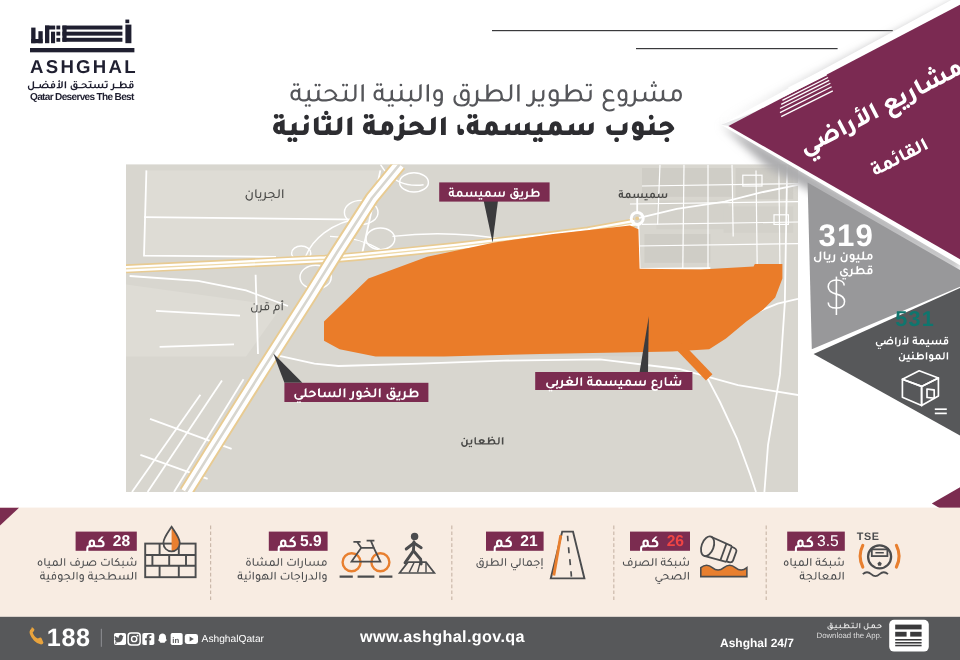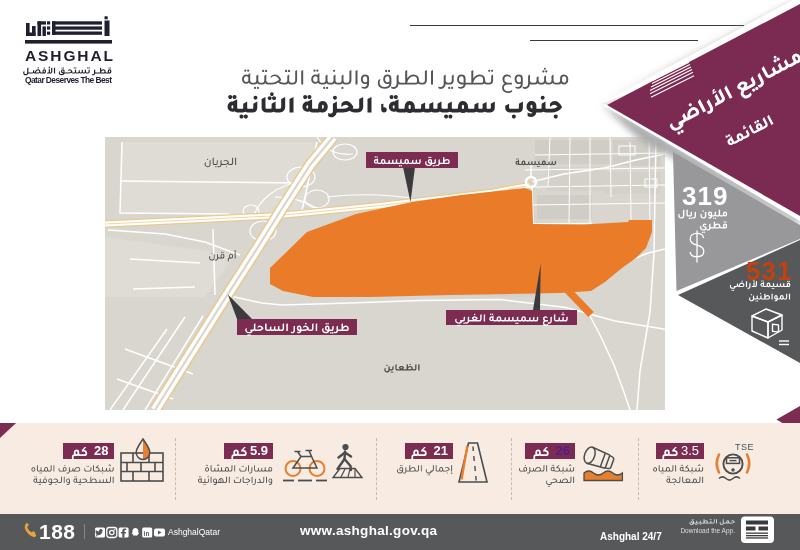--- a/index.html
+++ b/index.html
@@ -146,21 +146,21 @@
 <div class="abs" style="left:511px;top:438px;width:0;height:62px;border-left:1px dashed #CBB9AB"></div>
 <div class="abs" style="left:638px;top:438px;width:0;height:62px;border-left:1px dashed #CBB9AB"></div>
 
 <div class="abs" style="left:63px;top:443px;width:50.5px;height:16px;background:#7B2C50"></div>
 <div class="abs" style="left:83.5px;top:443.2px;width:25px;height:16px;color:#fff;font-weight:bold;font-size:13px;text-align:right;line-height:16px">28</div>
 <div class="abs" style="left:224px;top:443px;width:49px;height:16px;background:#7B2C50"></div>
 <div class="abs" style="left:243px;top:443.2px;width:25px;height:16px;color:#fff;font-weight:bold;font-size:13px;text-align:right;line-height:16px">5.9</div>
 <div class="abs" style="left:405px;top:443px;width:48px;height:16px;background:#7B2C50"></div>
 <div class="abs" style="left:423px;top:443.2px;width:25px;height:16px;color:#fff;font-weight:bold;font-size:13px;text-align:right;line-height:16px">21</div>
 <div class="abs" style="left:525px;top:443px;width:50px;height:16px;background:#7B2C50"></div>
-<div class="abs" style="left:545px;top:443.2px;width:25px;height:16px;color:#4c1d95;font-weight:bold;font-size:13px;text-align:right;line-height:16px">26</div>
+<div class="abs" style="left:545px;top:443.2px;width:25px;height:16px;color:#ef4444;font-weight:bold;font-size:13px;text-align:right;line-height:16px">26</div>
 <div class="abs" style="left:656px;top:443px;width:48px;height:16px;background:#7B2C50"></div>
 <div class="abs" style="left:674px;top:443.2px;width:25px;height:16px;color:#fff;font-weight:normal;font-size:13px;text-align:right;line-height:16px">3.5</div>
 
 <svg class="abs" style="left:0;top:423px" width="800" height="91" viewBox="0 423 800 91">
 <g stroke="#4B4C4E" stroke-width="1.6" fill="none">
 <rect x="121" y="453" width="42" height="28"></rect>
 <line x1="121" y1="462.5" x2="163" y2="462.5"></line>
       <line x1="121" y1="471.5" x2="163" y2="471.5"></line>
 <line x1="133" y1="453" x2="133" y2="462.5"></line>
       <line x1="149" y1="453" x2="149" y2="462.5"></line>
@@ -221,21 +221,21 @@
 <g stroke="#E87F2F" stroke-width="2.6" fill="none" stroke-linecap="round">
 <path d="M719,454.5 Q714.5,463.5 719,472.5"></path>
       <path d="M747,454.5 Q751.5,463.5 747,472.5"></path>
 </g>
 <circle cx="733" cy="464" r="9.6" fill="none" stroke="#4B4C4E" stroke-width="1.9"></circle>
 <rect x="726.5" y="457.8" width="13" height="5.6" fill="#F8ECE2" stroke="#4B4C4E" stroke-width="1.5"></rect>
 <line x1="729.5" y1="460.6" x2="736.5" y2="460.6" stroke="#4B4C4E" stroke-width="1.4"></line>
 <path d="M733,468 l1.8,1.3 l-0.7,2.1 l-2.2,0 l-0.7,-2.1 Z" fill="#4B4C4E"></path>
 <path d="M719,478.5 q3.5,-3.2 7,0 t7,0 t7,0" fill="none" stroke="#4B4C4E" stroke-width="1.5"></path>
 </svg>
-<div class="abs" style="left:714px;top:442px;width:40px;text-align:right;font-size:9px;font-weight:normal;color:#4B4C4E;letter-spacing:.5px">TSE</div>
+<div class="abs" style="left:714px;top:442px;width:40px;text-align:left;font-size:9px;font-weight:bold;color:#4B4C4E;letter-spacing:.5px">TSE</div>
 
 <div class="abs" style="left:0;top:514px;width:800px;height:36px;background:#57585A"></div>
 <svg class="abs" style="left:0;top:514px" width="800" height="36" viewBox="0 514 800 36">
 <g transform="translate(7.2,148.6) scale(0.72)">
       <path d="M26,521.5 Q23.4,523.5 24.6,527.5 Q25.8,531.5 29.5,535.2 Q33.2,538.8 36.8,539.4 Q39.5,539.8 40.3,537.6 L38.2,532.6 Q37.5,531 35.8,531.8 L33.8,532.7 Q31.4,531.4 29.9,529.6 Q28.4,527.7 27.8,525.6 L29.3,523.9 Q30.5,522.6 29.3,521.3 L26.9,519.3 Q26.6,520.9 26,521.5 Z" fill="#E8A33D"></path>
     </g>
 <rect x="84" y="524" width="1" height="15" fill="#85868A"></rect>
 <g>
 <rect x="95" y="527.5" width="10" height="10" rx="1.5" fill="#fff"></rect>
 <path d="M96.6,534.8 c1.6,.9 3.8,.6 5,-1.2 c.6,-.9 .9,-1.9 .8,-2.9 l.9,-1 l-1.1,.3 l-.6,-.7 c-.8,-.5 -1.9,-.3 -2.4,.6 c-.3,.5 -.4,1 -.2,1.5 c-1.3,-.1 -2.4,-.7 -3.2,-1.7 c-.5,.9 -.3,2 .5,2.7 l-.8,-.2 c0,.9 .6,1.7 1.4,2 l-.8,.1 c.3,.8 1,1.3 1.9,1.4 c-.7,.6 -1.6,.9 -2.6,.8 Z" fill="#57585A"></path>
@@ -282,21 +282,21 @@
 <rect x="47" y="21.3" width="3.2" height="3.2"></rect>
 <rect x="47" y="26.4" width="3.2" height="3.2"></rect>
 <rect x="47" y="31.6" width="3.2" height="3.2"></rect>
 <rect x="104.5" y="20.5" width="5" height="15.5"></rect>
 <rect x="104.5" y="16.3" width="3.2" height="3"></rect>
 </g>
 <text x="25" y="60.5" font-family="Liberation Sans" font-size="15.5" font-weight="bold" fill="#1F1F30" textLength="88">ASHGHAL</text>
 <text x="25" y="83" font-family="Liberation Sans" font-size="8.4" font-weight="bold" fill="#1F1F30" textLength="87">Qatar Deserves The Best</text>
 </svg>
 <div class="abs" style="left:682px;top:181px;font-size:26px;font-weight:bold;color:#fff;letter-spacing:1px">319</div>
-<div class="abs" style="left:746px;top:256px;font-size:26px;font-weight:bold;color:#c2410c;letter-spacing:1px">531</div>
+<div class="abs" style="left:746px;top:256px;font-size:18px;font-weight:bold;color:#0f766e;letter-spacing:1px">531</div>
 
 <svg class="abs" style="left:0;top:0;pointer-events:none" width="800" height="550" viewBox="0 0 800 550">
     <g>
 <path d="M683.2 123Q683.9 124.9 682.6 126.8Q681.5 128.4 679.2 129.6Q676 131.3 673.4 130.3Q671.6 129.6 670.5 127.6Q669.8 126.2 669.9 124.8L672.2 122.9Q672.1 124.5 672.8 125.8Q674.4 128.9 677.9 127.2Q680.3 125.9 680.4 124.5L678.6 125.4L678.6 122.1L681.9 120.4L683.3 123ZM679.7 134.4Q679.1 134.7 678.5 134.5Q677.9 134.3 677.6 133.7Q677.3 133.1 677.4 132.5Q677.6 131.9 678.2 131.6Q678.9 131.3 679.4 131.5Q680 131.6 680.3 132.3Q680.7 132.9 680.5 133.5Q680.3 134 679.7 134.4ZM682.8 132.8Q682.2 133.1 681.6 132.9Q681 132.7 680.7 132.1Q680.4 131.5 680.6 130.9Q680.7 130.3 681.4 130Q682 129.7 682.6 129.8Q683.1 130 683.5 130.6Q683.8 131.3 683.6 131.9Q683.4 132.4 682.8 132.8Z M690.9 106.2Q690.3 106.5 689.7 106.3Q689.1 106.2 688.8 105.5Q688.5 104.9 688.7 104.3Q688.9 103.7 689.5 103.4Q690.1 103.1 690.7 103.3Q691.2 103.5 691.6 104.1Q691.9 104.7 691.7 105.3Q691.6 105.9 690.9 106.2ZM687.5 117.5Q687 114.4 687.8 111.8Q688.8 109 691.2 107.7Q693.5 106.6 695.6 107.4Q697.5 108.2 698.5 110.1L698.6 110.4Q699.5 112.2 699 113.7Q698.5 115.1 697 115.8L688.8 120.1Q687.5 120.8 686.3 120.6Q685.7 121.7 684.5 122.3L682.4 123.4L681 120.8L682.8 119.9Q683.4 119.6 683.6 119.2Q683.7 118.8 683.4 118.2L682.1 115.9L684.1 113L686.1 116.8Q686.6 117.8 687.5 117.5ZM695.9 111.7 695.8 111.5Q695.2 110.5 694.3 110.1Q693.5 109.8 692.6 110.3Q691.3 110.9 690.6 112.5Q690 114.1 690.2 116.1L695.5 113.3Q696.1 113 696.2 112.7Q696.2 112.4 695.9 111.7Z M703.3 112.5 697.8 101.9 699.8 99.1 706.1 111.1Z M712.4 106.2Q713.3 107.8 713.2 109.3Q713.2 110.9 712.3 112Q711.7 112.8 710.8 113.3Q709.5 113.9 708 113.9L706.8 111.5Q708.1 111.6 709 111.1Q709.4 110.8 709.8 110.5Q710.7 109.5 709.8 107.8L706.7 101.9L708.7 99.1Z M716.3 90.7 716.2 92.3 712.6 94.2 712.6 92.6 713.2 92.3Q712.8 92 712.6 91.6Q712.3 91 712.5 90.3Q712.7 89.6 713.3 89.3Q714 89 714.7 89.2L715.3 90.4Q714.6 90.2 714.2 90.4Q713.6 90.7 713.8 91.2Q714 91.5 714.4 91.7ZM718.2 91.3 720.2 88.5 724.3 96.4Q725.3 98.3 724.7 100.1Q724.2 101.7 722.5 102.6L715.1 106.4L715.1 103.1L717.5 101.9L714.6 96.3L716.5 93.5L720.2 100.4L721 100Q721.7 99.6 721.9 99.1Q722 98.7 721.6 97.8Z M729.8 98.8 724.3 88.2 726.2 85.3 732.5 97.4Z M744.5 90.6Q743.8 92 743.6 92.8Q743.5 93.5 743.9 94.2Q744.4 95.2 745.4 95.5Q746.3 95.7 747.5 95.1L747.6 95Q749.3 94.1 750.5 92.2L751.8 94.8Q750.7 96.7 748.8 97.8Q746.5 98.9 744.4 98.3Q742.3 97.7 741.2 95.6Q740 93.2 741.5 90.3Q739.7 89.8 737.7 88.6L737.2 87.6Q737.3 85.8 738.2 84.3Q739.2 82.8 740.5 82.1Q741.8 81.4 743.5 81.6Q745.3 81.7 746.9 82.6L747.4 83.5Q747.3 84.8 746.5 86.8L750.8 84.5L752.2 87.1L746.8 89.9Q745.8 90.4 744.5 90.6ZM744.4 84.5Q742.8 84.1 741.8 84.6Q740.6 85.2 740.2 86.7Q742 87.6 743.2 87.7Q744.1 86.1 744.4 84.5Z M751.2 87.6 749.8 85 751.6 84.1Q752.2 83.8 752.3 83.4Q752.5 83 752.2 82.4L750.5 79.2L752.4 76.3L754.9 81.1Q755.8 82.9 755.2 84.4Q754.8 85.8 753.3 86.5ZM754.4 91.5Q753.8 91.8 753.2 91.6Q752.6 91.4 752.3 90.8Q752 90.2 752.1 89.6Q752.3 89.1 753 88.7Q753.6 88.4 754.1 88.6Q754.7 88.8 755 89.4Q755.4 90 755.2 90.6Q755 91.2 754.4 91.5ZM757.5 89.9Q756.9 90.2 756.3 90Q755.7 89.8 755.4 89.2Q755.1 88.6 755.3 88Q755.4 87.4 756.1 87.1Q756.7 86.8 757.3 87Q757.8 87.1 758.1 87.8Q758.5 88.4 758.3 89Q758.1 89.6 757.5 89.9Z M763.1 79.8Q764 81.4 763.9 82.9Q763.9 84.4 763 85.6Q762.4 86.4 761.5 86.9Q760.3 87.5 758.8 87.5L757.5 85.1Q758.8 85.2 759.7 84.7Q760.2 84.4 760.5 84.1Q761.4 83.1 760.5 81.4L757.5 75.5L759.4 72.7Z M770.7 77.5Q769 78.4 767.4 77.8Q766.1 77.2 765.3 75.7L761.6 68.7L763.6 65.9L767.9 74.2Q768.2 74.8 768.6 74.9Q769 75 769.6 74.7L771.4 73.8L772.8 76.4Z M775.7 58.4Q775.2 58.7 774.6 58.5Q774.1 58.3 773.8 57.8Q773.2 56.5 774.4 55.9Q775.7 55.2 776.3 56.5Q776.6 57 776.5 57.6Q776.3 58.1 775.7 58.4ZM775.8 62.2Q775.1 62.5 774.6 62.3Q774 62.1 773.6 61.5Q773.3 60.9 773.5 60.3Q773.7 59.7 774.3 59.4Q774.9 59.1 775.5 59.3Q776.1 59.5 776.4 60.1Q776.7 60.7 776.6 61.3Q776.4 61.9 775.8 62.2ZM778.9 60.6Q778.3 60.9 777.7 60.7Q777.1 60.5 776.8 59.9Q776.4 59.3 776.6 58.7Q776.8 58.1 777.4 57.8Q778 57.5 778.6 57.7Q779.2 57.8 779.5 58.4Q779.9 59.1 779.7 59.7Q779.5 60.3 778.9 60.6ZM771.7 76.9 770.4 74.3 772.5 73.2Q773.1 72.9 773.2 72.6Q773.3 72.2 773 71.6L771.7 69.2L773.7 66.4L775.7 70.2Q776 70.8 776.3 70.9Q776.7 71 777.3 70.7L778.8 69.9Q779.4 69.6 779.5 69.3Q779.6 68.9 779.3 68.3L777.8 65.5L779.8 62.7L782 66.9Q782.3 67.5 782.6 67.6Q783 67.7 783.6 67.4L785.1 66.7Q785.7 66.4 785.8 66Q785.9 65.6 785.6 65L783.9 61.8L785.8 58.9L788.1 63.2Q788.5 64 789 64.2Q789.4 64.4 790.2 64L792 63.1L793.3 65.7L791.5 66.7Q790 67.4 788.6 67.1Q788.1 68.3 786.8 69.1L784.7 70.2Q783.4 70.8 782.2 70.6Q781.7 71.7 780.5 72.3L778.4 73.4Q777.1 74.1 775.9 73.9Q775.4 75 774.1 75.7Z M792.6 59.5Q791.7 57.8 792.2 56.2Q792.7 54.9 794.2 54.1Q796.1 53.2 797.8 54Q799.3 54.7 800.3 56.5Q801.4 58.6 800.9 60.4Q800.4 62 798.9 62.8Q797.4 63.6 796.2 63.5Q795.6 64.5 794.4 65.1L792.4 66.2L791 63.6L792.8 62.6Q793.4 62.3 793.5 61.9Q793.6 61.6 793.3 61ZM796.2 59.9Q796.6 60.7 797.4 60.3Q798.5 59.7 797.6 57.8Q796.7 56.1 795.5 56.7Q794.7 57.1 795.2 58Z" fill="#FFFFFF"></path>
 <path d="M727.2 137.7Q726.8 137.9 726.3 137.8Q725.9 137.7 725.6 137.2Q725.4 136.7 725.5 136.3Q725.7 135.8 726.1 135.6Q726.6 135.3 727 135.5Q727.5 135.6 727.7 136.1Q728 136.6 727.8 137Q727.7 137.5 727.2 137.7ZM729.6 136.5Q729.1 136.7 728.7 136.6Q728.2 136.4 728 135.9Q727.7 135.5 727.9 135Q728 134.6 728.5 134.4Q729 134.1 729.4 134.2Q729.8 134.4 730.1 134.8Q730.4 135.3 730.2 135.8Q730.1 136.2 729.6 136.5ZM735 141.3 736.4 140.6 737.5 142.6 735.9 143.4Q734.6 144.1 733.5 143.7Q733.1 144.3 732.3 144.7Q730.9 145.4 729.6 144.9Q728.5 144.4 727.9 143.3Q727.2 141.8 727.7 140.5Q728.1 139.3 729.1 138.8Q729.5 138.6 729.9 138.5L729.8 138.2L731.3 136.1L733.8 140.9Q734 141.4 734.3 141.5Q734.6 141.5 735 141.3ZM731 140.5Q730.6 140.5 730.3 140.7Q729.9 140.9 729.8 141.3Q729.7 141.7 730 142.3Q730.6 143.4 731.5 142.9Q731.9 142.7 732 142.4Q731.9 142.3 731.8 142.1Z M744.6 136.3 746 135.6 747 137.6 745.4 138.4Q744.5 138.9 743.6 138.8Q743.2 139.9 742 140.6Q740.8 141.2 739.7 140.9Q739.2 141.6 738.3 142.1L736.7 143L735.7 141L737.1 140.3Q737.5 140 737.6 139.7Q737.7 139.5 737.5 139L737.2 138.6Q736.4 136.9 736.8 135.5Q737.1 134.3 738.4 133.6Q739.9 132.9 741.2 133.5Q742.4 134.1 743.1 135.5L743.3 135.9Q743.6 136.4 743.9 136.5Q744.1 136.6 744.6 136.3ZM741 138.6Q741.9 138.1 741.1 136.6Q740.3 135.1 739.4 135.6Q738.5 136 739.3 137.5Q740.1 139 741 138.6Z M743.3 129.4 743.3 128.2 743.7 127.9Q743.4 127.7 743.3 127.4Q743 126.9 743.2 126.4Q743.4 125.9 743.8 125.6Q744.3 125.4 744.9 125.5L745.4 126.4Q744.8 126.3 744.5 126.5Q744.2 126.6 744.2 126.8Q744.1 127 744.2 127.1Q744.3 127.3 744.6 127.5L746.1 126.7L746.1 127.9ZM746.3 138 745.2 136 746.6 135.3Q747.1 135 747.2 134.8Q747.2 134.5 747 134L745.7 131.5L747.2 129.4L749.1 133Q749.8 134.4 749.4 135.5Q749 136.6 747.8 137.2Z M755.7 133.1Q754.4 133.7 753.2 133.3Q752.2 132.9 751.6 131.7L748.8 126.4L750.3 124.2L753.6 130.6Q753.9 131 754.1 131.1Q754.4 131.2 754.9 131L756.3 130.2L757.3 132.2Z M756 123.5Q755.5 123.7 755.1 123.6Q754.6 123.4 754.4 123Q754.1 122.5 754.3 122Q754.4 121.6 754.9 121.4Q755.4 121.1 755.8 121.3Q756.2 121.4 756.5 121.9Q756.7 122.4 756.6 122.8Q756.5 123.2 756 123.5ZM758.4 122.3Q757.9 122.5 757.4 122.4Q757 122.2 756.8 121.7Q756.5 121.3 756.6 120.8Q756.8 120.4 757.3 120.1Q757.7 119.9 758.2 120Q758.6 120.2 758.9 120.6Q759.1 121.1 759 121.6Q758.8 122 758.4 122.3ZM762.5 127 764.5 126 765.6 127.9 762.3 129.7Q761.6 130 761 130.2Q760.5 130.6 759.8 130.9L756.5 132.6L755.5 130.6L757.6 129.6Q756.7 129 756.3 128.2Q755.6 126.8 756 125.5Q756.3 124.3 757.6 123.6Q759 122.9 760.4 123.5Q761.4 124 762.1 125.3Q762.5 126 762.5 127ZM759.9 128.1Q760.2 127.7 760.2 127.2Q760.2 126.6 760 126.2Q759.5 125.1 758.6 125.6Q757.7 126 758.3 127.1Q758.5 127.5 759 127.8Q759.4 128.1 759.9 128.1Z M764.8 128.3 763.8 126.3 764.7 125.9Q765.3 125.6 765.4 125.2Q765.5 124.8 765.2 124.2L762.6 119.2L764.1 117.1L767.2 123.1Q768 124.6 767.6 125.9Q767.2 127.1 765.8 127.8Z M771.4 124.9 767.2 116.8 768.7 114.7 773.5 123.8Z" fill="#FFFFFF"></path>
 <path d="M29 72.4H30V73.5H28.9Q28.6 73.5 28.3 73.4Q28.1 74.3 27.3 74.8Q26.7 75.3 25.7 75.3Q24.4 75.3 23.7 74.4Q23.2 73.7 23.2 72.8Q23.2 72.1 23.5 71.5L24.6 71.3Q24.3 71.9 24.3 72.7Q24.3 73.3 24.7 73.7Q25.1 74.1 25.7 74.1Q26.4 74.1 26.8 73.8Q27.2 73.4 27.2 72.7V68.2L28.4 67.6V71.7Q28.4 72.1 28.5 72.2Q28.6 72.4 29 72.4Z M29.4 73.5V72.4H31V73.5Z M30.5 73.5V72.4H32.1V73.5Z M38.3 68.5Q38 68.5 37.8 68.3Q37.6 68.2 37.6 67.9Q37.6 67.6 37.8 67.4Q38 67.3 38.3 67.3Q38.5 67.3 38.7 67.4Q38.9 67.6 38.9 67.9Q38.9 68.5 38.3 68.5ZM41 72.4H41.8V73.5H40.9Q40.2 73.5 39.8 73.1Q39.3 73.5 38.7 73.5H34.7Q34 73.5 33.6 73.1Q33.1 73.5 32.5 73.5H31.5V72.4H32.4Q32.7 72.4 32.9 72.2Q33 72.1 33 71.7V70.5L34.2 69.9V71.7Q34.2 72.3 34.6 72.4Q35.1 71 35.9 70.2Q36.9 69.3 38.1 69.3Q39.2 69.3 39.8 70Q40.4 70.6 40.4 71.6V71.8Q40.4 72.4 41 72.4ZM38.6 72.4Q39 72.4 39.1 72.2Q39.2 72.1 39.2 71.7V71.6Q39.2 71 38.9 70.7Q38.6 70.3 38.1 70.3Q37.4 70.3 36.7 70.9Q36.1 71.4 35.8 72.4Z M44.3 68.6Q44 68.6 43.9 68.4Q43.7 68.3 43.7 68Q43.7 67.7 43.9 67.5Q44 67.4 44.3 67.4Q44.6 67.4 44.8 67.5Q44.9 67.7 44.9 68Q44.9 68.6 44.3 68.6ZM41.3 73.5V72.4H42.8Q42.5 72 42.5 71.4Q42.5 70.4 43 69.8Q43.5 69.3 44.3 69.3Q45.2 69.3 45.6 69.8Q46 70.2 46 71V71.8Q46 72.6 45.5 73Q45.1 73.5 44.3 73.5ZM44.8 70.9Q44.8 70.3 44.3 70.3Q43.6 70.3 43.6 71.3Q43.6 72.4 44.3 72.4Q44.8 72.4 44.8 71.8Z M50.3 67.6 50 68.2H48.3L48.6 67.6H48.9Q48.8 67.5 48.8 67.3Q48.8 67 49 66.8Q49.2 66.6 49.5 66.6Q49.8 66.6 50 66.7V67.3Q49.8 67.1 49.6 67.1Q49.3 67.1 49.3 67.4Q49.3 67.5 49.4 67.6ZM51.1 68.2 52.3 67.6V71.6Q52.3 72.5 51.7 73Q51.2 73.5 50.4 73.5H46.9L47.5 72.4H48.7V69.4L49.9 68.8V72.4H50.3Q50.8 72.4 50.9 72.2Q51.1 72 51.1 71.6Z M53.9 73.5V68.2L55.1 67.6V73.5Z M62 68.6Q61.8 68.6 61.6 68.4Q61.4 68.3 61.4 68Q61.4 67.4 62 67.4Q62.3 67.4 62.5 67.6Q62.6 67.7 62.6 68Q62.6 68.6 62 68.6ZM63.5 68.6Q63.2 68.6 63 68.4Q62.9 68.3 62.9 68Q62.9 67.4 63.5 67.4Q63.7 67.4 63.9 67.6Q64.1 67.7 64.1 68Q64.1 68.6 63.5 68.6ZM64.5 73.5Q64.3 74.4 63.5 74.8Q62.8 75.2 61.6 75.2Q60.1 75.2 59.3 74.4Q58.8 73.7 58.8 72.8Q58.8 72 59.1 71.5L60.2 71.3Q59.8 71.9 59.8 72.6Q59.8 73.3 60.3 73.7Q60.8 74.1 61.6 74.1Q63 74.1 63.2 73.5L63.1 73.4Q62 73.3 61.5 72.7Q61 72.2 61 71.4Q61 70.4 61.6 69.8Q62.1 69.3 62.9 69.3Q63.7 69.3 64.2 69.8Q64.5 70.2 64.5 71V72.4H65.7V73.5ZM63.4 72.4V70.9Q63.4 70.3 62.9 70.3Q62.5 70.3 62.4 70.6Q62.2 70.9 62.2 71.3Q62.2 72.2 63.1 72.3Z M65.1 73.5V72.4H66.7V73.5Z M66.2 73.5V72.4H67.8V73.5Z M73.2 72.4H74V73.5H73.2Q72.5 73.5 72.1 73.3Q71.6 73.2 71.3 72.8Q70.1 73.5 68.6 73.5H67.3V72.4H68.6Q70.2 72.4 71.2 71.4Q70.6 70.3 69.7 70.3Q68.9 70.3 68.1 71.1V70.1Q68.8 69.3 69.8 69.3Q70.5 69.3 71.2 69.8Q71.9 70.3 72.4 71.3V71.7Q72.3 71.9 72 72.2Q72.4 72.4 73.2 72.4Z M74.3 68.6Q74.1 68.6 73.9 68.4Q73.7 68.3 73.7 68Q73.7 67.7 73.9 67.6Q74.1 67.4 74.3 67.4Q74.6 67.4 74.8 67.6Q74.9 67.7 74.9 68Q74.9 68.6 74.3 68.6ZM75.8 68.6Q75.5 68.6 75.3 68.4Q75.1 68.3 75.1 68Q75.1 67.7 75.3 67.6Q75.5 67.4 75.8 67.4Q76 67.4 76.2 67.6Q76.4 67.7 76.4 68Q76.4 68.6 75.8 68.6ZM76.7 72.4H77.6V73.5H76.6Q76 73.5 75.5 73.1Q75.1 73.5 74.4 73.5H73.5V72.4H74.3Q74.6 72.4 74.8 72.2Q74.9 72.1 74.9 71.7V70L76.1 69.4V71.7Q76.1 72.1 76.2 72.2Q76.4 72.4 76.7 72.4Z M77 73.5V72.4H78Q78.3 72.4 78.5 72.2Q78.7 72.1 78.7 71.7V70.5L79.8 69.9V71.7Q79.8 72.1 80 72.2Q80.1 72.4 80.5 72.4H81.1Q81.4 72.4 81.6 72.2Q81.7 72.1 81.7 71.7V70.3L82.9 69.7V71.7Q82.9 72.1 83 72.2Q83.2 72.4 83.5 72.4H84.2Q84.5 72.4 84.7 72.2Q84.8 72.1 84.8 71.7V70L86 69.4V71.6Q86 72 86.1 72.2Q86.3 72.4 86.7 72.4H87.6V73.5H86.7Q85.9 73.5 85.4 73.1Q85 73.5 84.3 73.5H83.4Q82.7 73.5 82.3 73.1Q81.9 73.5 81.3 73.5H80.3Q79.7 73.5 79.2 73.1Q78.8 73.5 78.1 73.5Z M87.7 68.5Q87.4 68.5 87.3 68.3Q87.1 68.2 87.1 67.9Q87.1 67.3 87.7 67.3Q88 67.3 88.1 67.4Q88.3 67.6 88.3 67.9Q88.3 68.5 87.7 68.5ZM89.1 68.5Q88.8 68.5 88.7 68.3Q88.5 68.2 88.5 67.9Q88.5 67.3 89.1 67.3Q89.4 67.3 89.6 67.4Q89.7 67.6 89.7 67.9Q89.7 68.5 89.1 68.5ZM87 73.5V72.4H87.9Q88.2 72.4 88.4 72.2Q88.5 72.1 88.5 71.7V70L89.7 69.4V71.8Q89.7 72.6 89.2 73.1Q88.7 73.5 88 73.5Z M95.8 72.4H96.7V73.5H95.7Q95.4 73.5 95.2 73.4Q95 74.3 94.4 74.8Q93.9 75.3 93.2 75.3Q92.6 75.3 92 75V74Q92.5 74.2 93 74.2Q93.5 74.2 93.8 73.9Q94 73.6 94 73V70L94.8 69.6L95.2 69.4V69.4L95.2 69.4V71.7Q95.2 72.1 95.3 72.2Q95.5 72.4 95.8 72.4Z M96.1 73.5V72.4H97.7V73.5Z M97.2 73.5V72.4H98.8V73.5Z M106.3 72.4H107.1V73.5H106.2Q105.5 73.5 105.1 73.2Q104.6 73.5 104 73.5H98.3V72.4H99.9L100 72.1V68.2L101.2 67.6V70.2Q102.1 69.3 103.3 69.3Q104.4 69.3 105.1 70Q105.6 70.6 105.6 71.6V71.8Q105.6 72.4 106.3 72.4ZM104 72.4Q104.3 72.4 104.4 72.3Q104.5 72.1 104.5 71.8V71.6Q104.5 71 104.1 70.7Q103.8 70.3 103.3 70.3Q102.7 70.3 102.1 70.8Q101.5 71.3 101.2 72.1V72.4Z M108.9 68.6Q108.6 68.6 108.4 68.4Q108.3 68.3 108.3 68Q108.3 67.4 108.9 67.4Q109.2 67.4 109.3 67.6Q109.5 67.7 109.5 68Q109.5 68.6 108.9 68.6ZM110.3 68.6Q110 68.6 109.9 68.4Q109.7 68.3 109.7 68Q109.7 67.4 110.3 67.4Q110.6 67.4 110.7 67.6Q110.9 67.7 110.9 68Q110.9 68.6 110.3 68.6ZM106.5 73.5V72.4H108Q107.7 72 107.7 71.4Q107.7 70.4 108.3 69.8Q108.8 69.3 109.6 69.3Q110.4 69.3 110.9 69.8Q111.3 70.2 111.3 71V71.8Q111.3 72.6 110.8 73Q110.3 73.5 109.6 73.5ZM110.1 70.9Q110.1 70.3 109.6 70.3Q108.9 70.3 108.9 71.3Q108.9 72.4 109.6 72.4Q110.1 72.4 110.1 71.8Z" fill="#1F1F30"></path>
 <path d="M684.4 215.6Q684.4 217 683.4 217.9Q682.6 218.6 681.3 218.6Q679.7 218.6 678.9 217.6Q678.2 216.8 678.2 215.7Q678.2 214.8 678.6 214.2L680 213.9Q679.5 214.6 679.5 215.5Q679.5 216.3 680 216.8Q680.5 217.3 681.3 217.3Q682.1 217.3 682.5 216.8Q683 216.4 683 215.6V210.1L684.4 209.4Z M688.4 216.5Q687.4 216.5 686.8 215.9Q686.4 215.3 686.4 214.4V210.1L687.8 209.4V214.4Q687.8 214.8 687.9 215Q688.1 215.2 688.5 215.2H689.5V216.5Z M688.9 216.5V215.2H689.9Q690.3 215.2 690.4 215Q690.6 214.8 690.6 214.4V212.3L692 211.6V214.4Q692 215.4 691.4 216Q690.9 216.5 690 216.5ZM689.5 219Q689.1 219 688.9 218.8Q688.7 218.6 688.7 218.2Q688.7 217.5 689.5 217.5Q689.8 217.5 690 217.7Q690.2 217.9 690.2 218.2Q690.2 219 689.5 219ZM691.1 219Q690.8 219 690.6 218.8Q690.4 218.6 690.4 218.2Q690.4 217.5 691.1 217.5Q691.5 217.5 691.7 217.7Q691.9 217.9 691.9 218.2Q691.9 219 691.1 219Z M696 215.8Q696 217.1 695.3 217.9Q694.6 218.6 693.5 218.6Q692.9 218.6 692.2 218.3V217.1Q692.8 217.4 693.3 217.4Q693.9 217.4 694.3 217Q694.6 216.6 694.6 215.9V212.4L696 211.6Z M703.3 211.7Q702.9 211.7 702.7 211.5Q702.5 211.3 702.5 211Q702.5 210.7 702.7 210.5Q702.9 210.3 703.3 210.3Q703.6 210.3 703.8 210.5Q704 210.7 704 211Q704 211.7 703.3 211.7ZM706.3 215.8Q706.3 217.1 705.4 217.9Q704.6 218.6 703.3 218.6Q701.8 218.6 701 217.5Q700.4 216.7 700.4 215.6Q700.4 214.8 700.8 214.1L702.1 213.8Q701.7 214.6 701.7 215.4Q701.7 216.2 702.1 216.8Q702.6 217.3 703.3 217.3Q704.1 217.3 704.5 216.9Q704.9 216.5 704.9 215.8V212.3L706.3 211.6Z M713.5 215.2V216.5H712.1Q712.1 217.5 711.3 218.1Q710.6 218.6 709.7 218.6Q709 218.6 708.4 218.2V217Q709 217.3 709.6 217.3Q710 217.3 710.4 217.1Q710.7 216.8 710.8 216.5Q710.7 216.5 710.5 216.5Q710.3 216.4 710.2 216.4Q709.1 216.3 708.5 215.5Q707.9 214.9 707.9 214Q707.9 212.7 708.6 212Q709.2 211.4 710.1 211.4Q711.1 211.4 711.7 212.1Q712.1 212.6 712.1 213.5V215.2ZM710.8 213.4Q710.8 212.7 710.1 212.7Q709.3 212.7 709.3 213.9Q709.3 215 710.3 215.1Q710.4 215.1 710.8 215.2Z M716.8 215.2H717.7V216.5H716.6Q715.8 216.5 715.3 216.1Q714.8 216.5 714 216.5H712.8V215.2H713.8Q714.2 215.2 714.4 215Q714.6 214.8 714.6 214.4V212.3L716 211.6V214.4Q716 214.8 716.2 215Q716.3 215.2 716.8 215.2ZM713.9 217.5Q714.2 217.5 714.4 217.7Q714.6 217.9 714.6 218.2Q714.6 219 713.9 219Q713.6 219 713.4 218.8Q713.2 218.6 713.2 218.2Q713.2 217.5 713.9 217.5ZM715.6 217.5Q715.9 217.5 716.1 217.7Q716.3 217.9 716.3 218.2Q716.3 219 715.6 219Q715.3 219 715.1 218.8Q714.9 218.6 714.9 218.2Q714.9 217.5 715.6 217.5Z M720.9 215.2H721.9V216.5H720.7Q719.9 216.5 719.3 216Q718.7 216.5 717.9 216.5H717.1V215.2H717.8Q718.3 215.2 718.5 214.9Q718.7 214.7 718.7 214.2V210.1L720.1 209.4V211.6L720.1 211.6V214.4Q720.1 214.8 720.3 215Q720.5 215.2 720.9 215.2Z M723 213.5Q723 212.5 723.6 211.9Q724.1 211.4 725 211.4Q726.1 211.4 726.7 212.2Q727.2 212.9 727.2 214Q727.2 215.2 726.5 215.9Q725.9 216.5 725 216.5Q724.2 216.5 723.6 216.1Q723.1 216.5 722.3 216.5H721.2V215.2H722.2Q722.6 215.2 722.8 215Q723 214.8 723 214.4ZM724.3 214.6Q724.3 215.2 725 215.2Q725.8 215.2 725.8 213.9Q725.8 212.7 725 212.7Q724.3 212.7 724.3 213.4Z" fill="#FFFFFF"></path>
 <path d="M706.3 225.5Q705.5 224.8 704.7 224.8Q704.4 224.8 704.2 225Q704 225.1 704 225.5Q704 225.9 704.2 226.1Q704.5 226.3 705.3 226.6Q706 226.8 706.3 227.1Q706.8 227.5 706.8 228.2Q706.8 229.3 705.8 230Q704.8 230.6 703.4 230.6Q701.6 230.6 700.6 229.5Q699.9 228.8 699.9 227.6Q699.9 226.8 700.4 226.1L701.7 225.8Q701.2 226.6 701.2 227.4Q701.2 228.3 701.8 228.8Q702.3 229.3 703.4 229.3Q704.4 229.3 705 228.9Q705.4 228.6 705.4 228.2Q705.4 228 705.3 227.8Q705.1 227.7 704.5 227.5Q703.5 227.1 703.2 226.8Q702.7 226.3 702.7 225.5Q702.7 224.5 703.3 223.9Q703.8 223.5 704.5 223.5Q705.6 223.5 706.3 224.3ZM702.6 233Q702.3 233 702.1 232.8Q701.9 232.6 701.9 232.3Q701.9 232 702.1 231.8Q702.3 231.6 702.6 231.6Q703 231.6 703.2 231.8Q703.4 232 703.4 232.3Q703.4 233 702.6 233ZM704.3 233Q704 233 703.8 232.8Q703.6 232.6 703.6 232.3Q703.6 231.6 704.3 231.6Q704.7 231.6 704.9 231.8Q705.1 232 705.1 232.3Q705.1 233 704.3 233Z M711.2 227.2H712.2V228.5H711.1Q710.7 228.5 710.4 228.4Q710.3 229.5 709.6 230.1Q708.9 230.6 708 230.6Q707.3 230.6 706.7 230.3V229.1Q707.3 229.4 707.8 229.4Q708.4 229.4 708.7 229Q709.1 228.6 709.1 227.9V224.3L710 223.9L710.5 223.6V223.6L710.5 223.6V226.4Q710.5 226.8 710.6 227Q710.8 227.2 711.2 227.2Z M721.1 227.2H722.1V228.5H721Q720.2 228.5 719.7 228.1Q719.2 228.5 718.5 228.5H711.6V227.2H713.5L713.7 226.8V222.1L715.1 221.4V224.6Q716.2 223.4 717.6 223.4Q718.9 223.4 719.7 224.3Q720.4 225.1 720.4 226.2V226.4Q720.4 227.2 721.1 227.2ZM718.4 227.2Q718.8 227.2 718.9 227Q719 226.9 719 226.4V226.2Q719 225.6 718.6 225.1Q718.2 224.7 717.6 224.7Q716.9 224.7 716.2 225.3Q715.5 225.8 715.1 226.8V227.2Z M724.3 222.6Q724 222.6 723.8 222.4Q723.6 222.3 723.6 221.9Q723.6 221.2 724.3 221.2Q724.6 221.2 724.8 221.4Q725 221.6 725 221.9Q725 222.6 724.3 222.6ZM726 222.6Q725.6 222.6 725.4 222.4Q725.2 222.3 725.2 221.9Q725.2 221.2 726 221.2Q726.3 221.2 726.5 221.4Q726.7 221.6 726.7 221.9Q726.7 222.6 726 222.6ZM721.5 228.5V227.2H723.2Q722.9 226.7 722.9 226Q722.9 224.7 723.6 224Q724.2 223.4 725.1 223.4Q726.1 223.4 726.6 224.1Q727.1 224.6 727.1 225.5V226.5Q727.1 227.4 726.6 227.9Q726 228.5 725.1 228.5ZM725.7 225.4Q725.7 224.7 725.1 224.7Q724.3 224.7 724.3 225.9Q724.3 227.2 725.1 227.2Q725.7 227.2 725.7 226.5Z" fill="#FFFFFF"></path>
 <path d="M735.7 287Q735.6 287.9 734.7 288.4Q733.9 288.8 732.8 288.8Q731.2 288.8 730.4 287.9Q729.8 287.2 729.8 286.2Q729.8 285.5 730.2 284.9L731.3 284.7Q730.9 285.3 730.9 286.1Q730.9 286.9 731.4 287.3Q731.9 287.7 732.8 287.7Q734.2 287.7 734.5 287H733.6L734.2 285.9H735.7V287ZM732.1 290.9Q731.8 290.9 731.7 290.7Q731.5 290.6 731.5 290.3Q731.5 290 731.7 289.8Q731.8 289.7 732.1 289.7Q732.4 289.7 732.6 289.8Q732.7 290 732.7 290.3Q732.7 290.9 732.1 290.9ZM733.6 290.9Q733.3 290.9 733.1 290.7Q733 290.6 733 290.3Q733 289.7 733.6 289.7Q733.9 289.7 734 289.8Q734.2 290 734.2 290.3Q734.2 290.9 733.6 290.9Z M742.2 281.8Q741.9 281.8 741.7 281.7Q741.6 281.5 741.6 281.2Q741.6 280.9 741.7 280.7Q741.9 280.6 742.2 280.6Q742.5 280.6 742.6 280.7Q742.8 280.9 742.8 281.2Q742.8 281.8 742.2 281.8ZM738.5 285.8Q738.9 284.5 739.8 283.6Q740.8 282.6 742 282.6Q743.1 282.6 743.8 283.4Q744.4 284.1 744.4 285V285.2Q744.4 286.1 743.8 286.6Q743.4 287 742.6 287H738.5Q737.8 287 737.4 286.6Q736.9 287 736.2 287H735.3V285.9H736.1Q736.5 285.9 736.6 285.7Q736.8 285.5 736.8 285.2V283.9L738 283.3V285.2Q738 285.8 738.5 285.8ZM743.2 285.2V285Q743.2 284.5 742.9 284.1Q742.5 283.7 742 283.7Q741.3 283.7 740.6 284.3Q740 284.9 739.6 285.9H742.6Q742.9 285.9 743.1 285.7Q743.2 285.6 743.2 285.2Z M745.9 287V281.5L747.1 280.9V287Z M750.5 286.4Q750.5 287.5 749.9 288.2Q749.3 288.8 748.4 288.8Q747.8 288.8 747.2 288.5V287.5Q747.7 287.8 748.2 287.8Q748.7 287.8 749 287.4Q749.3 287.1 749.3 286.5V283.4L750.5 282.8Z M755 281 754.7 281.5H753L753.3 281H753.5Q753.4 280.8 753.4 280.6Q753.4 280.3 753.7 280Q753.9 279.8 754.2 279.8Q754.5 279.8 754.7 280V280.6Q754.5 280.4 754.3 280.4Q754 280.4 754 280.7Q754 280.8 754.1 281ZM755.8 281.5 757 280.9V285Q757 285.9 756.5 286.5Q756 287 755.1 287H751.5L752.1 285.9H753.4V282.7L754.6 282.1V285.9H755Q755.5 285.9 755.7 285.7Q755.8 285.5 755.8 285Z M761.7 281.6Q761.4 281.6 761.2 281.5Q761.1 281.3 761.1 281Q761.1 280.4 761.7 280.4Q762 280.4 762.1 280.5Q762.3 280.7 762.3 281Q762.3 281.6 761.7 281.6ZM763.1 281.6Q762.9 281.6 762.7 281.5Q762.5 281.3 762.5 281Q762.5 280.4 763.1 280.4Q763.4 280.4 763.6 280.5Q763.8 280.7 763.8 281Q763.8 281.6 763.1 281.6ZM764.8 285.9H765.6V287H764.6Q763.8 287 763.3 286.4Q762.9 286.7 762.3 286.7Q761.4 286.7 760.9 286.1Q760.4 285.5 760.4 284.8Q760.4 283.8 761.1 283.2Q761.6 282.7 762.2 282.7Q762.6 282.7 762.9 282.9V282.6L764.1 282V285.2Q764.1 285.5 764.2 285.7Q764.4 285.9 764.8 285.9ZM762.9 284.1Q762.6 283.9 762.3 283.9Q762 283.9 761.8 284.1Q761.6 284.4 761.6 284.8Q761.6 285.2 761.8 285.5Q762 285.7 762.3 285.7Q762.7 285.7 762.9 285.5Q762.9 285.4 762.9 285.2Z M771.1 285.9H771.9V287H771Q770.3 287 769.8 286.6Q769.3 287.2 768.5 287.2Q767.6 287.2 767.1 286.6Q766.7 287 766 287H765V285.9H765.9Q766.3 285.9 766.4 285.7Q766.6 285.5 766.6 285.2V284.9Q766.6 283.8 767.1 283.2Q767.6 282.6 768.5 282.6Q769.4 282.6 770 283.3Q770.4 283.9 770.4 284.9V285.2Q770.4 285.5 770.6 285.7Q770.7 285.9 771.1 285.9ZM768.5 286Q769.2 286 769.2 284.9Q769.2 283.7 768.5 283.7Q767.8 283.7 767.8 284.9Q767.8 286 768.5 286Z M774.7 285.9H775.6V287H774.6Q773.9 287 773.5 286.6Q773 287 772.3 287H771.4V285.9H772.2Q772.6 285.9 772.7 285.7Q772.9 285.5 772.9 285.2V283.4L774.1 282.8V285.2Q774.1 285.5 774.2 285.7Q774.4 285.9 774.7 285.9ZM772.3 287.9Q772.6 287.9 772.7 288Q772.9 288.2 772.9 288.5Q772.9 289.1 772.3 289.1Q772 289.1 771.8 288.9Q771.6 288.8 771.6 288.5Q771.6 287.9 772.3 287.9ZM773.7 287.9Q774 287.9 774.2 288Q774.4 288.2 774.4 288.5Q774.4 289.1 773.7 289.1Q773.5 289.1 773.3 288.9Q773.1 288.8 773.1 288.5Q773.1 287.9 773.7 287.9Z M775 287V285.9H776Q776.4 285.9 776.5 285.7Q776.7 285.5 776.7 285.2V283.9L777.9 283.3V285.2Q777.9 285.5 778.1 285.7Q778.2 285.9 778.6 285.9H779.2Q779.6 285.9 779.7 285.7Q779.9 285.5 779.9 285.2V283.7L781.1 283V285.2Q781.1 285.5 781.2 285.7Q781.4 285.9 781.7 285.9H782.4Q782.8 285.9 782.9 285.7Q783.1 285.5 783.1 285.2V283.4L784.3 282.8V285Q784.3 285.5 784.4 285.7Q784.6 285.9 785.1 285.9H785.9V287H785Q784.2 287 783.7 286.5Q783.3 287 782.6 287H781.6Q780.9 287 780.5 286.6Q780.1 287 779.4 287H778.5Q777.7 287 777.3 286.6Q776.9 287 776.2 287Z M787.8 281.9Q787.5 281.9 787.3 281.8Q787.2 281.6 787.2 281.3Q787.2 280.7 787.8 280.7Q788.1 280.7 788.2 280.9Q788.4 281 788.4 281.3Q788.4 281.9 787.8 281.9ZM789.3 281.9Q789 281.9 788.8 281.8Q788.6 281.6 788.6 281.3Q788.6 280.7 789.3 280.7Q789.5 280.7 789.7 280.9Q789.9 281 789.9 281.3Q789.9 281.9 789.3 281.9ZM785.4 287V285.9H786.9Q786.6 285.4 786.6 284.8Q786.6 283.8 787.2 283.2Q787.7 282.6 788.5 282.6Q789.4 282.6 789.8 283.2Q790.2 283.6 790.2 284.4V285.2Q790.2 286.1 789.8 286.5Q789.3 287 788.5 287ZM789 284.4Q789 283.7 788.5 283.7Q787.8 283.7 787.8 284.8Q787.8 285.9 788.5 285.9Q789 285.9 789 285.2Z" fill="#FFFFFF"></path>
 <path d="M751.5 295.3Q751.2 295.3 751 295.2Q750.8 295 750.8 294.7Q750.8 294.4 751 294.3Q751.2 294.1 751.5 294.1Q751.8 294.1 751.9 294.3Q752.1 294.4 752.1 294.7Q752.1 295.3 751.5 295.3ZM754.8 298.4H755.6V299.5H754.7Q754.3 299.5 754.1 299.4Q753.9 300.3 753.2 300.8Q752.5 301.3 751.5 301.3Q750.3 301.3 749.6 300.4Q749 299.7 749 298.7Q749 298 749.4 297.4L750.5 297.2Q750.1 297.8 750.1 298.6Q750.1 299.3 750.5 299.7Q750.9 300.2 751.5 300.2Q752.2 300.2 752.6 299.8Q752.9 299.5 752.9 298.9V295.9L754.1 295.3V297.7Q754.1 298 754.3 298.2Q754.4 298.4 754.8 298.4Z M758.5 298.4H759.3V299.5H758.3Q757.6 299.5 757.2 299.1Q756.7 299.5 756 299.5H755.1V298.4H755.9Q756.3 298.4 756.4 298.2Q756.6 298 756.6 297.7V295.9L757.8 295.3V297.7Q757.8 298 757.9 298.2Q758.1 298.4 758.5 298.4ZM756 300.4Q756.3 300.4 756.4 300.5Q756.6 300.7 756.6 301Q756.6 301.6 756 301.6Q755.7 301.6 755.5 301.4Q755.4 301.3 755.4 301Q755.4 300.4 756 300.4ZM757.5 300.4Q757.7 300.4 757.9 300.5Q758.1 300.7 758.1 301Q758.1 301.6 757.5 301.6Q757.2 301.6 757 301.4Q756.8 301.3 756.8 301Q756.8 300.4 757.5 300.4Z M760.6 294.3Q760.3 294.3 760.1 294.2Q760 294 760 293.7Q760 293.4 760.1 293.2Q760.3 293.1 760.6 293.1Q760.9 293.1 761.1 293.2Q761.2 293.4 761.2 293.7Q761.2 294.3 760.6 294.3ZM762.1 298.4H763V299.5H762Q761.3 299.5 760.9 299.1Q760.4 299.5 759.7 299.5H758.7V298.4H759.6Q760 298.4 760.1 298.2Q760.3 298 760.3 297.7V295.9L761.5 295.3V297.7Q761.5 298 761.6 298.2Q761.8 298.4 762.1 298.4Z M765.4 296.1Q766.4 295.1 767.6 295.1Q768.8 295.1 769.4 295.9Q770 296.6 770 297.5V297.8Q770 298.6 769.5 299.1Q769.1 299.5 768.4 299.5H762.4V298.4H764.1Q764.1 298.2 764.2 298.1V294L765.4 293.4ZM768.8 297.7V297.5Q768.8 297 768.5 296.6Q768.2 296.2 767.6 296.2Q767 296.2 766.4 296.7Q765.8 297.2 765.4 298.1V298.4H768.3Q768.6 298.4 768.7 298.2Q768.8 298.1 768.8 297.7Z M771.5 299.5V294L772.7 293.4V299.5Z M778.9 298.4V299.5H777.7Q777.7 300.4 777 300.9Q776.4 301.3 775.6 301.3Q775 301.3 774.5 301V299.9Q775 300.2 775.5 300.2Q775.9 300.2 776.2 300Q776.5 299.8 776.5 299.5Q776.5 299.5 776.3 299.5Q776.1 299.4 776.1 299.4Q775.1 299.3 774.5 298.7Q774.1 298.1 774.1 297.3Q774.1 296.3 774.7 295.7Q775.2 295.1 776 295.1Q776.8 295.1 777.3 295.7Q777.7 296.1 777.7 296.9V298.4ZM776.5 296.9Q776.5 296.2 776 296.2Q775.3 296.2 775.3 297.3Q775.3 298.2 776.1 298.3Q776.2 298.3 776.5 298.3Z M784.4 298.4H785.2V299.5H784.2Q783.6 299.5 783.1 299.1Q782.6 299.7 781.8 299.7Q780.9 299.7 780.4 299.1Q780 299.5 779.3 299.5H778.3V298.4H779.2Q779.5 298.4 779.7 298.2Q779.8 298 779.8 297.7V297.4Q779.8 296.3 780.4 295.7Q780.9 295.1 781.8 295.1Q782.7 295.1 783.3 295.8Q783.7 296.4 783.7 297.4V297.7Q783.7 298 783.9 298.2Q784 298.4 784.4 298.4ZM781.8 298.5Q782.5 298.5 782.5 297.4Q782.5 296.2 781.8 296.2Q781 296.2 781 297.4Q781 298.5 781.8 298.5Z M784.6 299.5V298.4H785.2Q785.7 298.4 785.9 298.2Q786.1 298 786.1 297.5V294L787.2 293.4V297.5Q787.2 298.4 786.7 299Q786.2 299.5 785.3 299.5Z M788.9 299.5V294L790.1 293.4V299.5Z" fill="#FFFFFF"></path>

